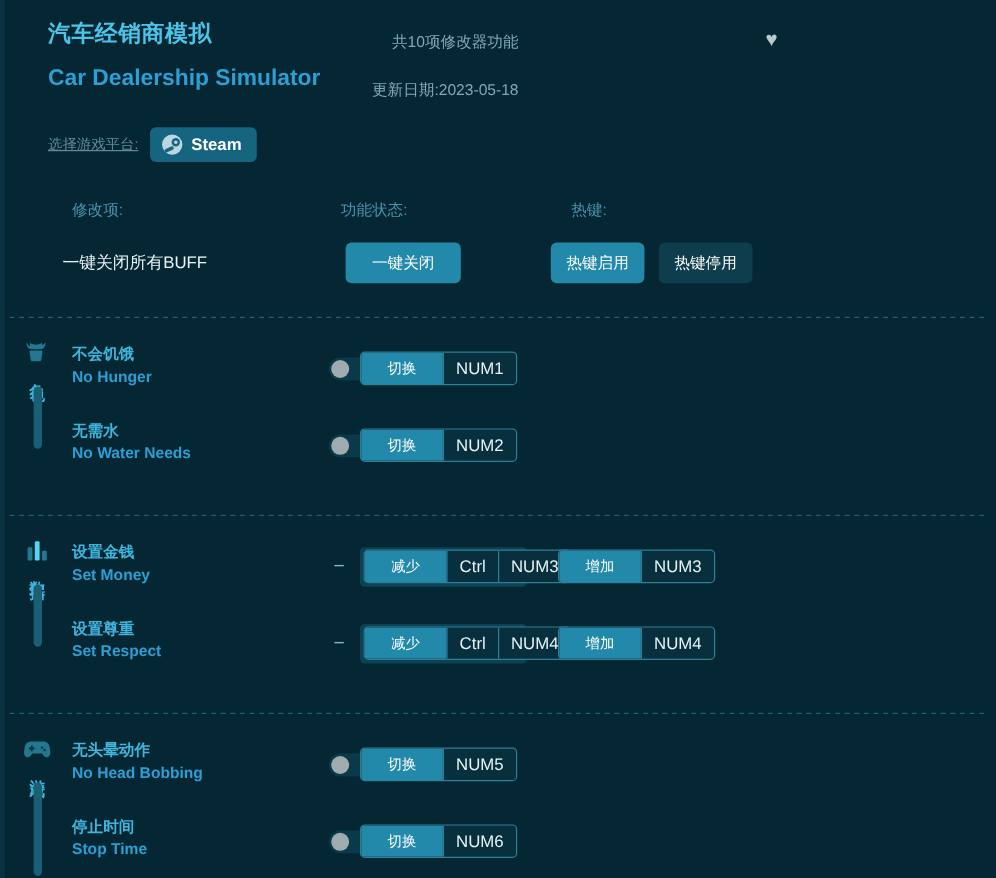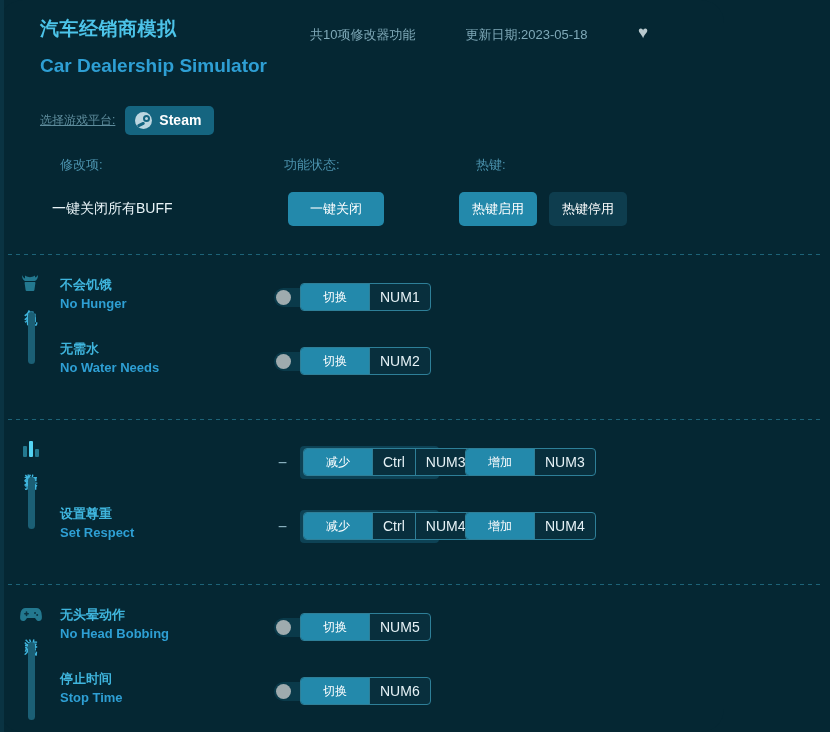--- a/index.html
+++ b/index.html
@@ -51,21 +51,22 @@
     color: #2e9fd4;
     line-height: 22px;
     margin-top: 15px;
   }
   .meta {
     position: absolute;
     top: 26px;
     left: 310px;
     display: flex;
     align-items: flex-end;
-    gap: 50px;
+    gap: 22px;
+    flex-direction: column;
   }
   .meta-item {
     font-size: 13px;
     color: #7fa9b8;
     white-space: nowrap;
   }
   .heart-icon {
     position: absolute;
     top: 24px;
     left: 638px;
@@ -128,21 +129,21 @@
     width: 8px; height: 3px;
     background: #156580;
     transform: rotate(-25deg);
     border-radius: 2px;
   }
 
   
   .col-headers {
     position: relative;
     height: 32px;
-    margin-top: 14px;
+    margin-top: 24px;
   }
   .col-headers span {
     position: absolute;
     font-size: 13px;
     color: #4b92ad;
     top: 0;
   }
   .ch-opt   { left: 60px; }
   .ch-state { left: 284px; }
   .ch-hot   { left: 476px; }
@@ -446,20 +447,24 @@
               <rect fill="currentColor" x="3" y="7" width="4" height="11" rx="1"></rect>
               <rect fill="#55d3f2" x="9" y="2" width="4" height="16" rx="1"></rect>
               <rect fill="currentColor" x="15" y="10" width="4" height="8" rx="1"></rect>
             </svg>
           </div>
           <div class="sec-name">数据</div>
           <div class="sec-bar s-data"></div>
         </div>
         <div class="rows">
           <div class="row">
+            <div class="row-names">
+              <div class="name-cn">设置金钱</div>
+              <div class="name-en">Set Money</div>
+            </div>
             <div class="stepper">
               <button class="step-btn">−</button>
               <input class="num-field" value="0" style="">
               <button class="step-btn">+</button>
             </div>
             <div class="hk-chip dec-chip">
               <span class="act">减少</span>
               <span class="key">Ctrl</span>
               <span class="key">NUM3</span>
             </div>

